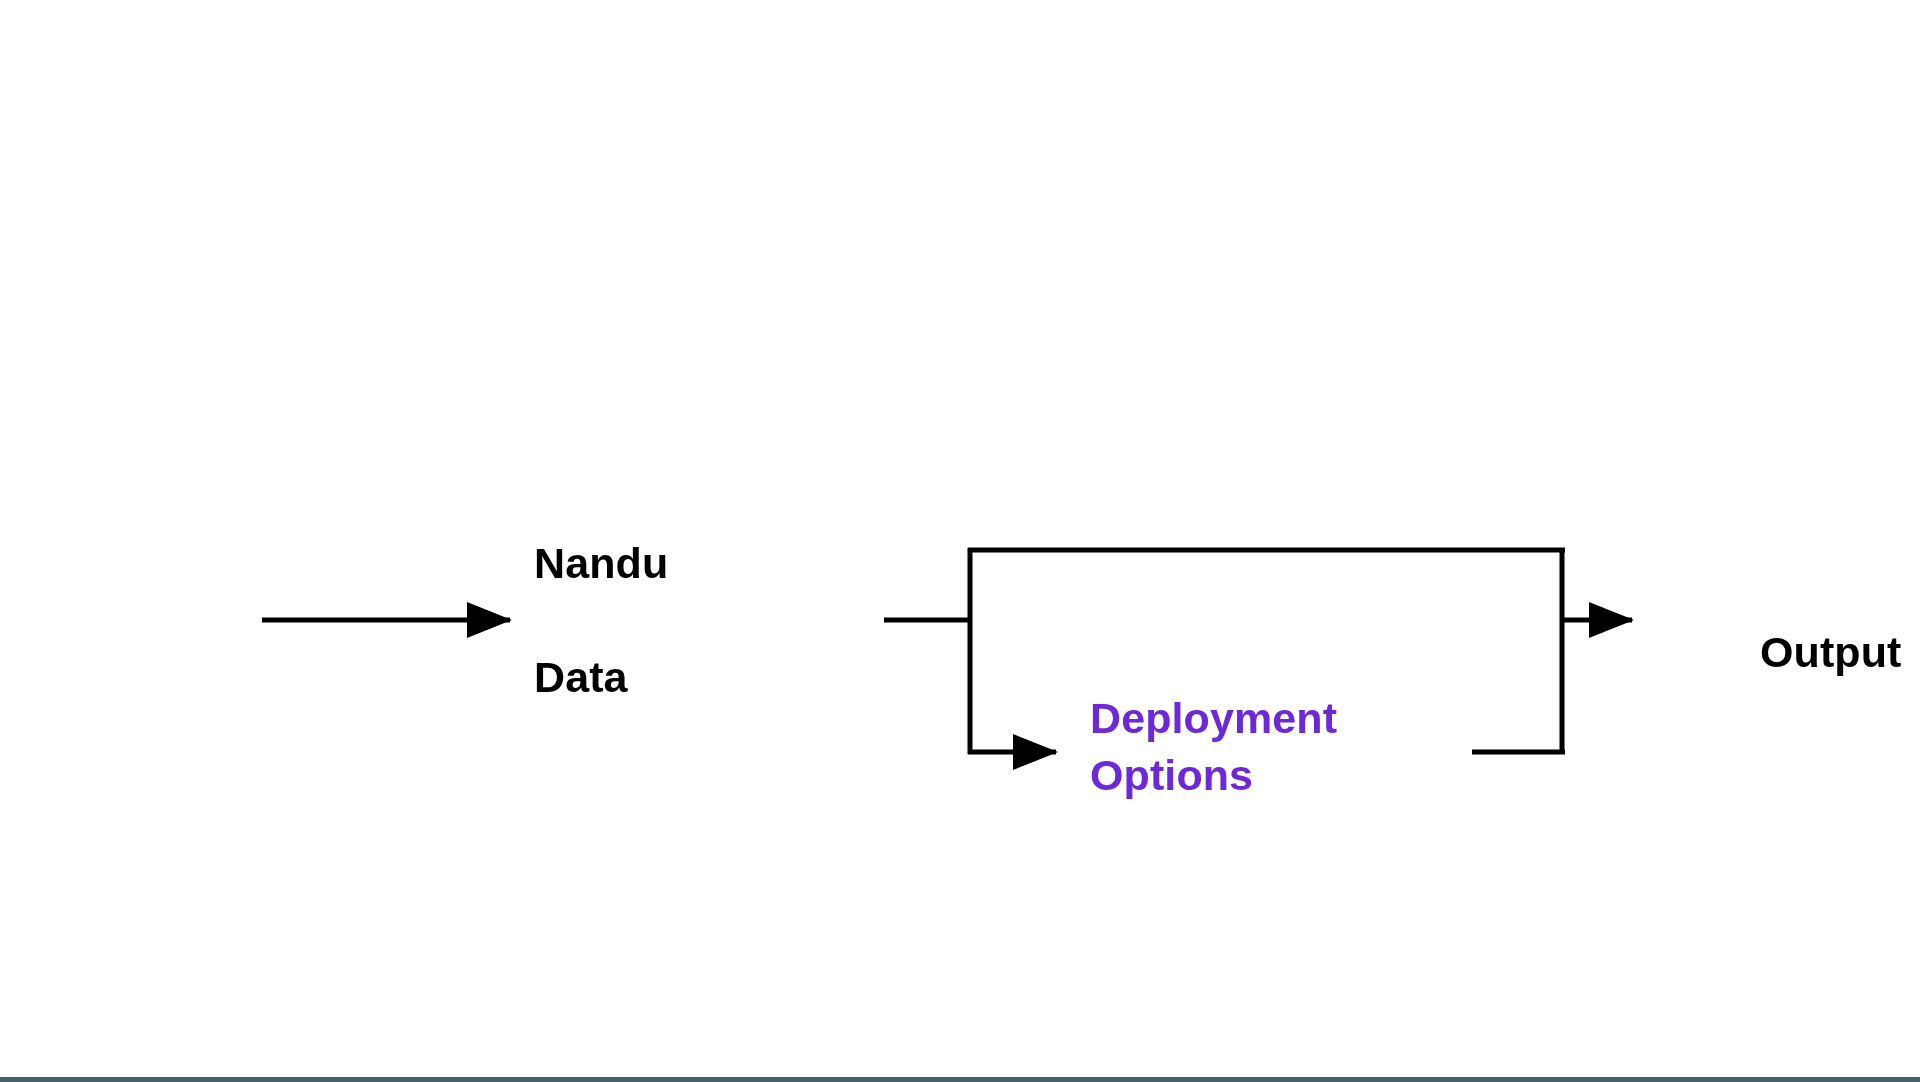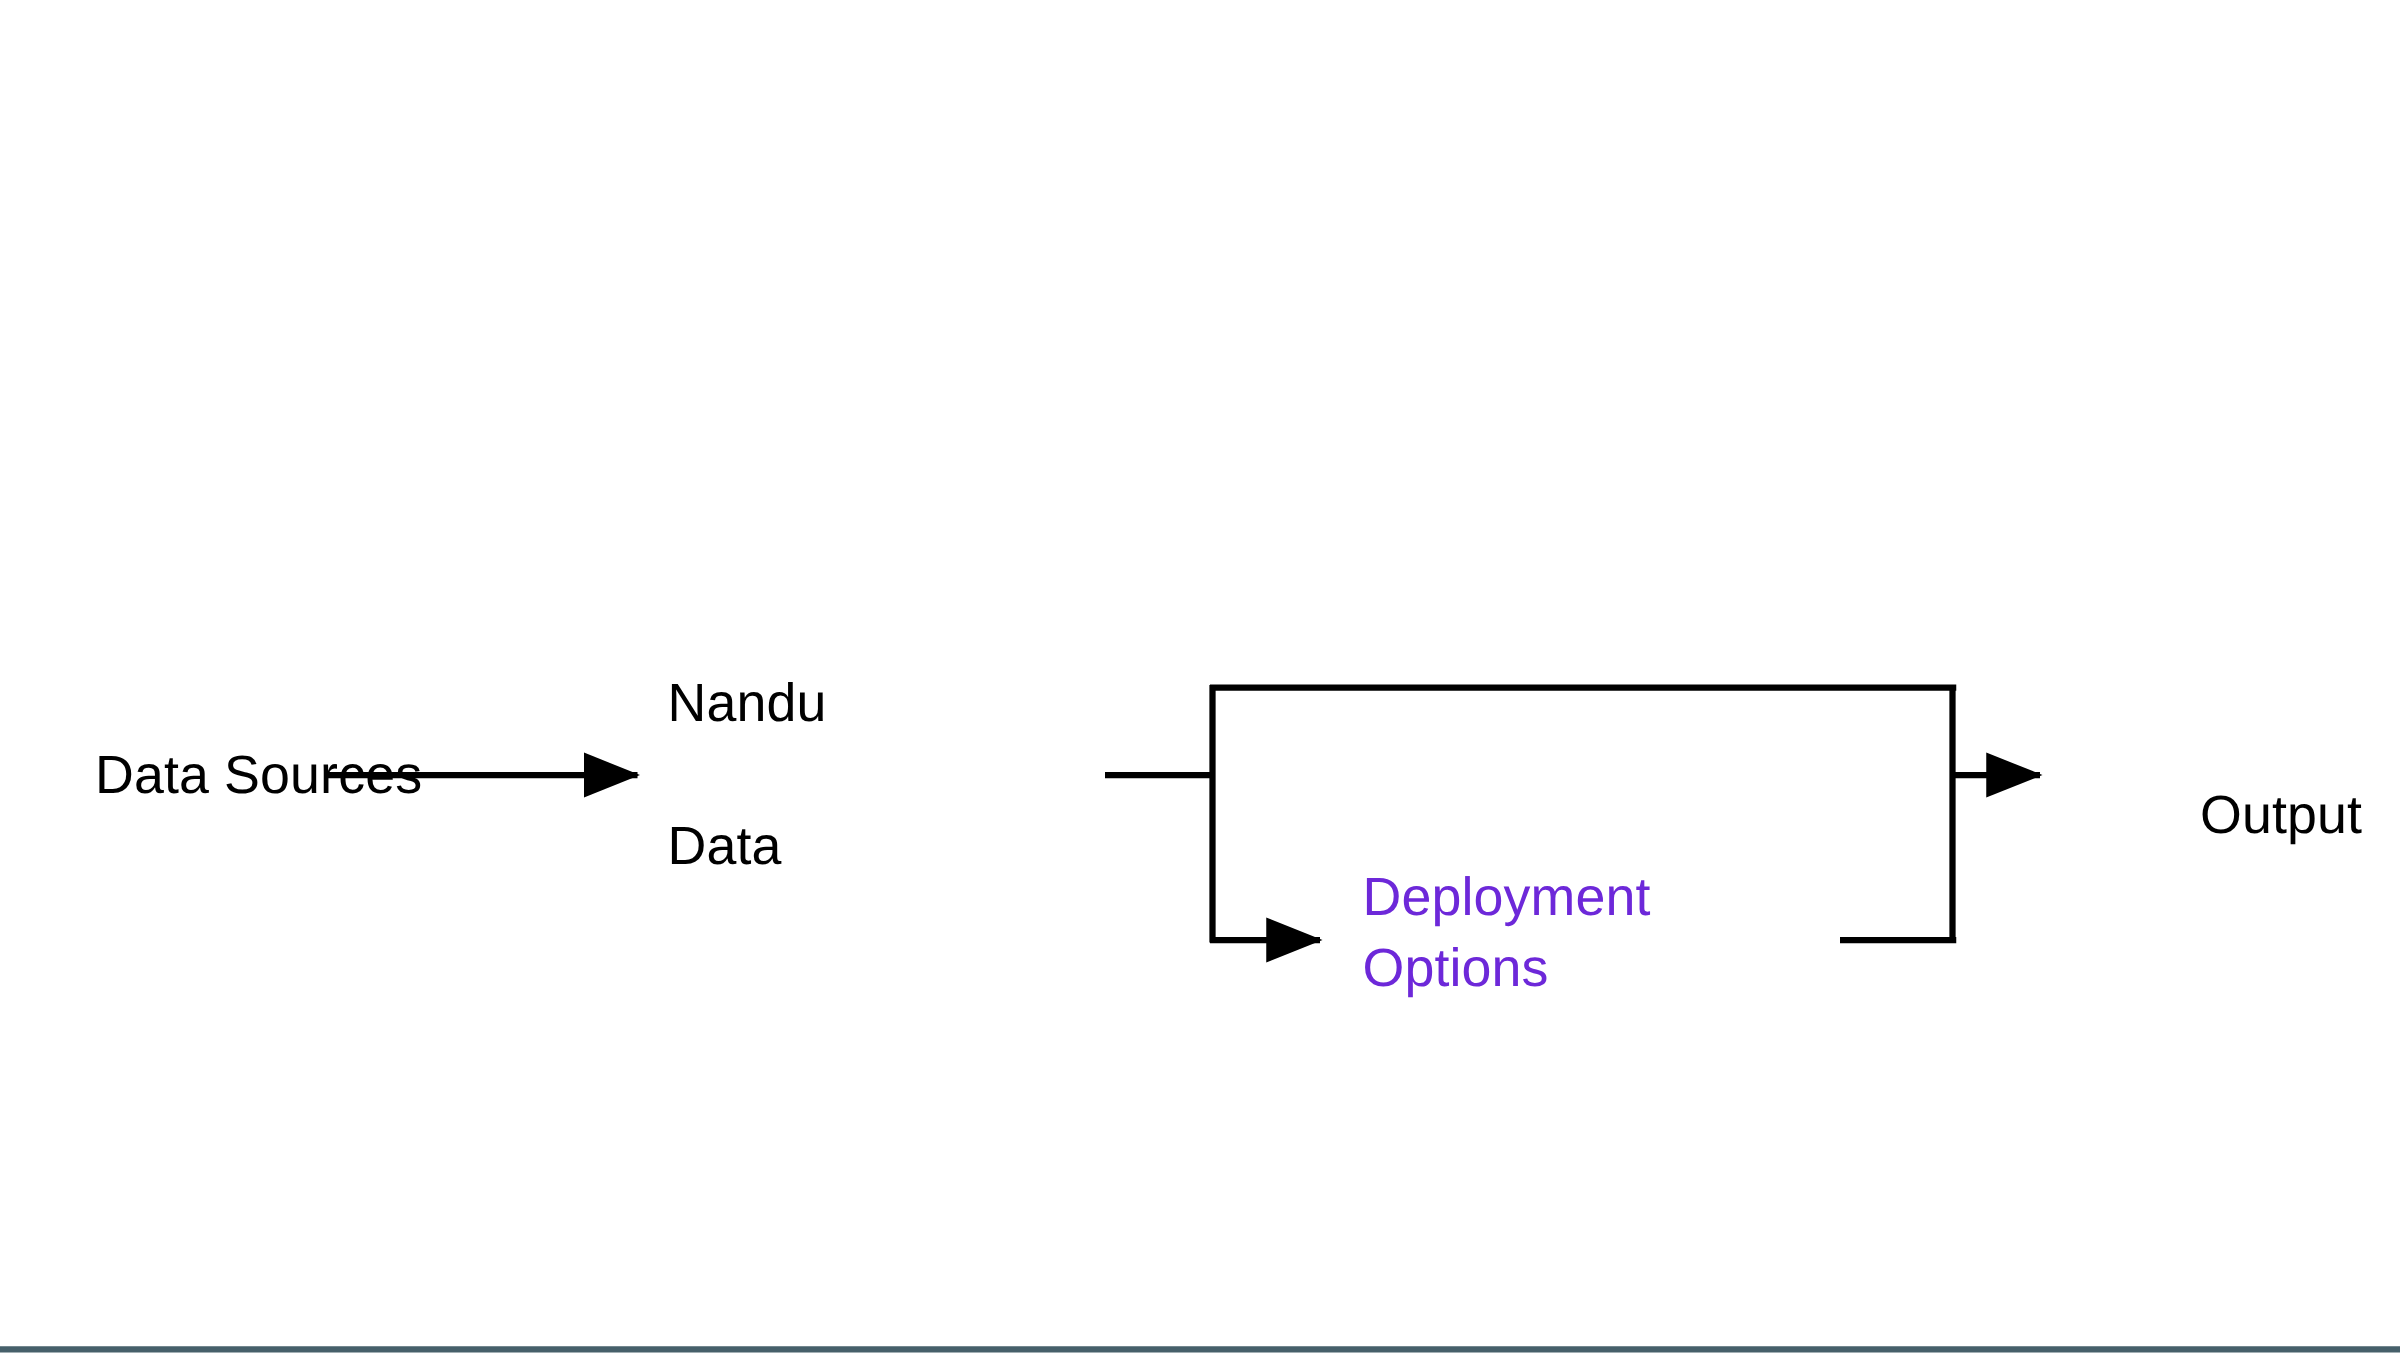--- a/index.html
+++ b/index.html
@@ -31,21 +31,21 @@
     top: 0;
     width: 1920px;
     height: 1082px;
     display: block;
   }
 
   
   .node-label {
     position: absolute;
     font-family: "Liberation Sans", "DejaVu Sans", sans-serif;
-    font-weight: 400;
+    font-weight: 700;
     font-size: 43px;
     line-height: 57px;
     letter-spacing: 0.1px;
     color: #000000;
     white-space: pre;
     background: transparent;
   }
 
   #label-data-sources {
     left: 76px;
@@ -99,21 +99,20 @@
 
     <line x1="1562" y1="548" x2="1562" y2="754" stroke="#000000" stroke-width="5"></line>
 
     <line x1="1472" y1="752" x2="1565" y2="752" stroke="#000000" stroke-width="5"></line>
 
     <line x1="968" y1="752" x2="1056" y2="752" stroke="#000000" stroke-width="5" marker-end="url(#arrowhead)"></line>
 
     <line x1="1562" y1="620" x2="1632" y2="620" stroke="#000000" stroke-width="5" marker-end="url(#arrowhead)"></line>
   </svg>
 
-  <div class="node-label" id="label-data-sources" style="color: rgb(0, 0, 0);">Data Sources</div>
 
   <div class="node-label" id="label-processing" style="color: rgb(0, 0, 0);"><span>Nandu</span><br><br><span>Data</span></div>
 
   <div class="node-label" id="label-deployment" style="color: #6d28d9;"><span>Deployment</span><br><span>Options</span></div>
 
   <div class="node-label" id="label-output" style="color: rgb(0, 0, 0);">Output</div>
 
   <div id="bottom-bar" style="background: rgb(70, 96, 106);"></div>
 
 </div>

